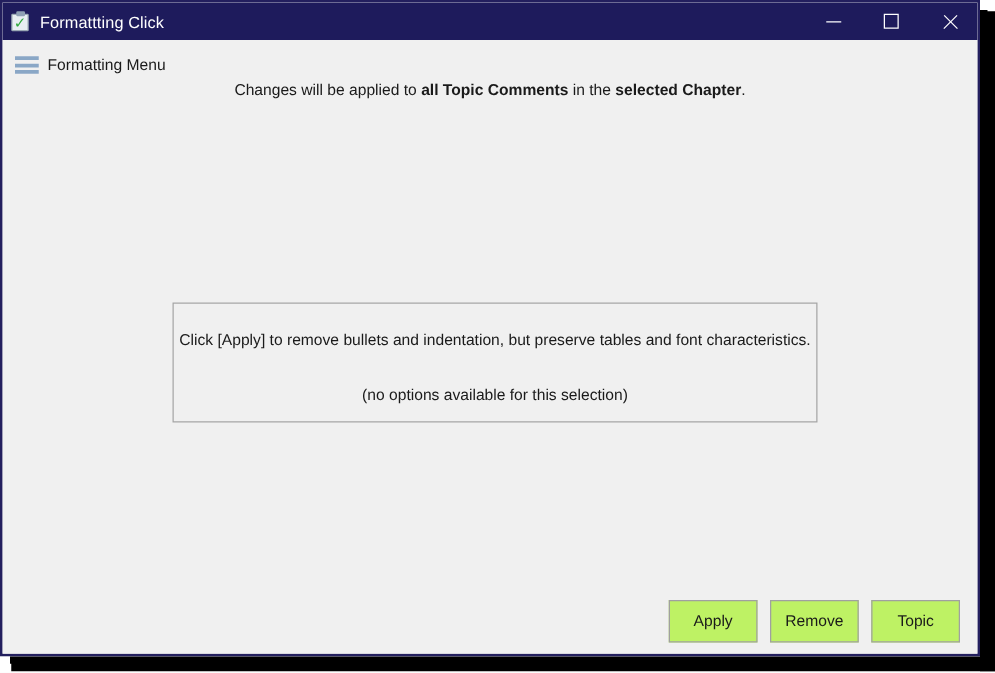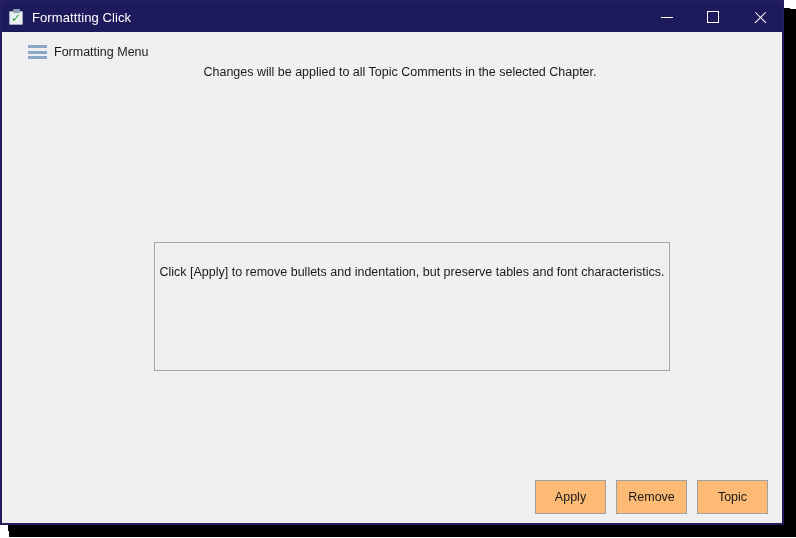--- a/index.html
+++ b/index.html
@@ -173,21 +173,20 @@
   .win-btn .glyph-close::after  { transform: rotate(-45deg); transform-origin: center; }
 
   
   .client {
     position: absolute;
     left: 0;
     top: 30px;
     right: 0;
     bottom: 0;
     background: #f0f0f0;
-    margin-left: 16px;
   }
 
   
   .menu-row {
     position: absolute;
     left: 10px;
     top: 13px;
     display: flex;
     align-items: center;
   }
@@ -227,29 +226,29 @@
   .page-subheading {
     position: absolute;
     left: 0;
     right: 0;
     top: 33px;
     text-align: center;
     font-size: 12.5px;
     color: #1a1a1a;
     font-family: "Liberation Sans", sans-serif;
   }
-  .page-subheading b { font-weight: normal; }
+  .page-subheading b { font-weight: bold; }
 
   
   .options-panel {
     position: absolute;
     left: 136px;
     top: 210px;
     width: 516px;
-    height: 129px;
+    height: 96px;
     border: 1px solid #a6a6a6;
     box-sizing: border-box;
     background: #f0f0f0;
   }
   .options-line-1 {
     position: absolute;
     left: 0; right: 0;
     top: 22px;
     text-align: center;
     font-size: 12.5px;
@@ -270,21 +269,21 @@
   .footer-buttons {
     position: absolute;
     right: 14px;
     bottom: 9px;
     display: flex;
     gap: 10px;
   }
   .dlg-btn {
     width: 71px;
     height: 23px;
-    background: #fdba74;
+    background: #bef264;
     border: 1px solid #a0a0a0;
     box-sizing: border-box;
     font-size: 12.5px;
     color: #1a1a1a;
     font-family: "Liberation Sans", sans-serif;
     display: flex;
     align-items: center;
     justify-content: center;
     cursor: default;
     padding: 16px;
@@ -336,20 +335,21 @@
         <span class="menu-label">Formatting Menu</span>
       </div>
 
 
       <div class="page-subheading">
         <span>Changes will be applied to </span><b>all Topic Comments</b><span> in the </span><b>selected Chapter</b><span>.</span>
       </div>
 
       <div class="options-panel">
         <div class="options-line-1">Click [Apply] to remove bullets and indentation, but preserve tables and font characteristics.</div>
+        <div class="options-line-2">(no options available for this selection)</div>
       </div>
 
       <div class="footer-buttons">
         <button class="dlg-btn">Apply</button>
         <button class="dlg-btn">Remove</button>
         <button class="dlg-btn">Topic</button>
       </div>
 
     </div>
   </div>

